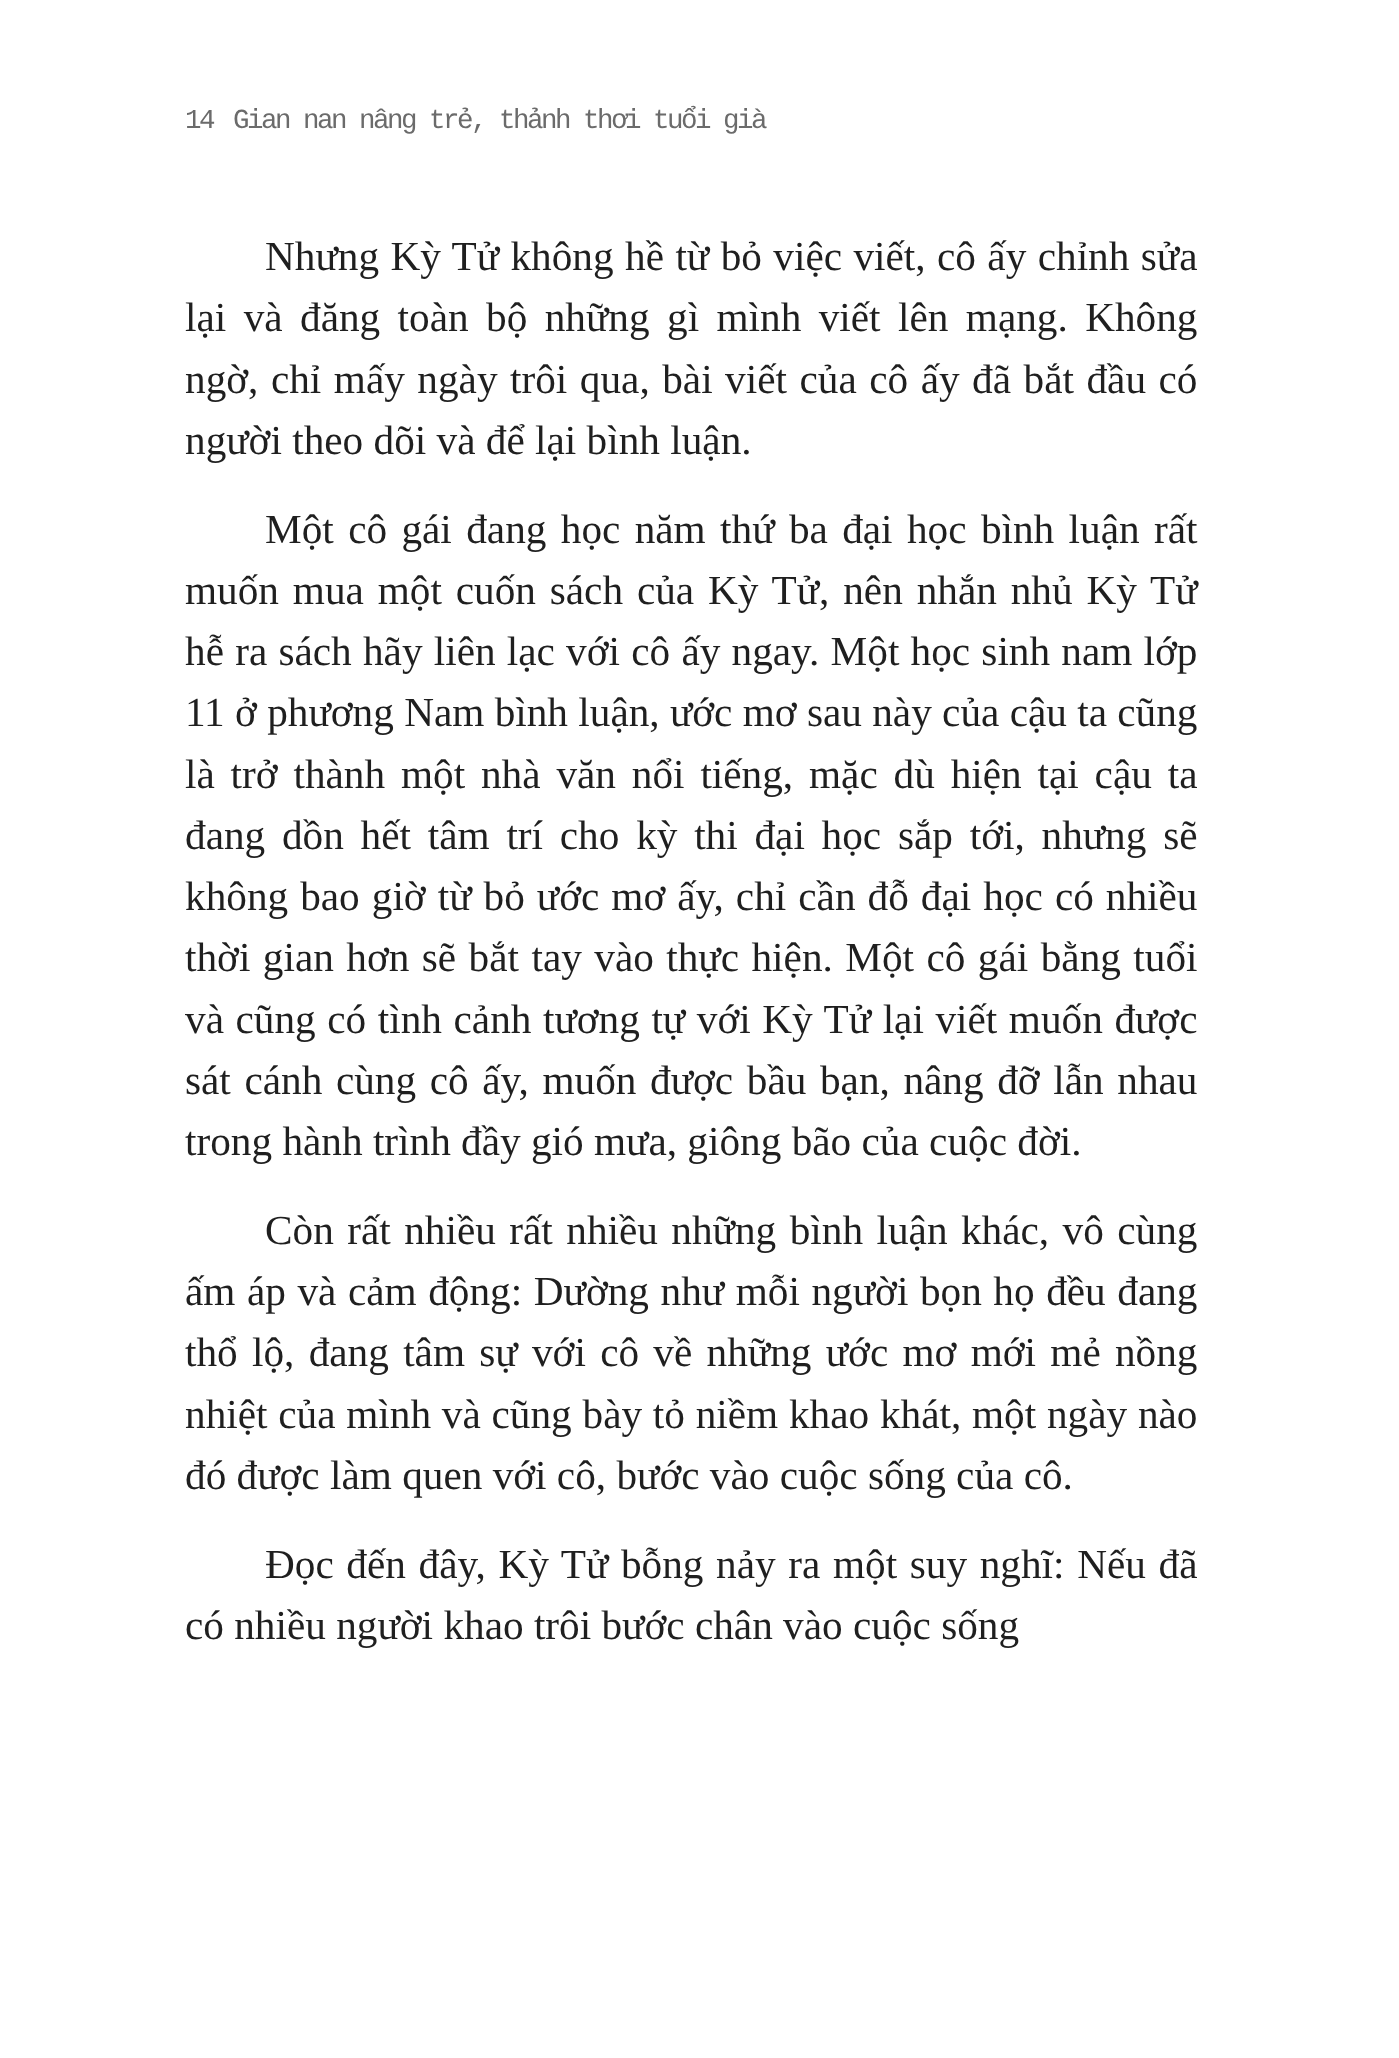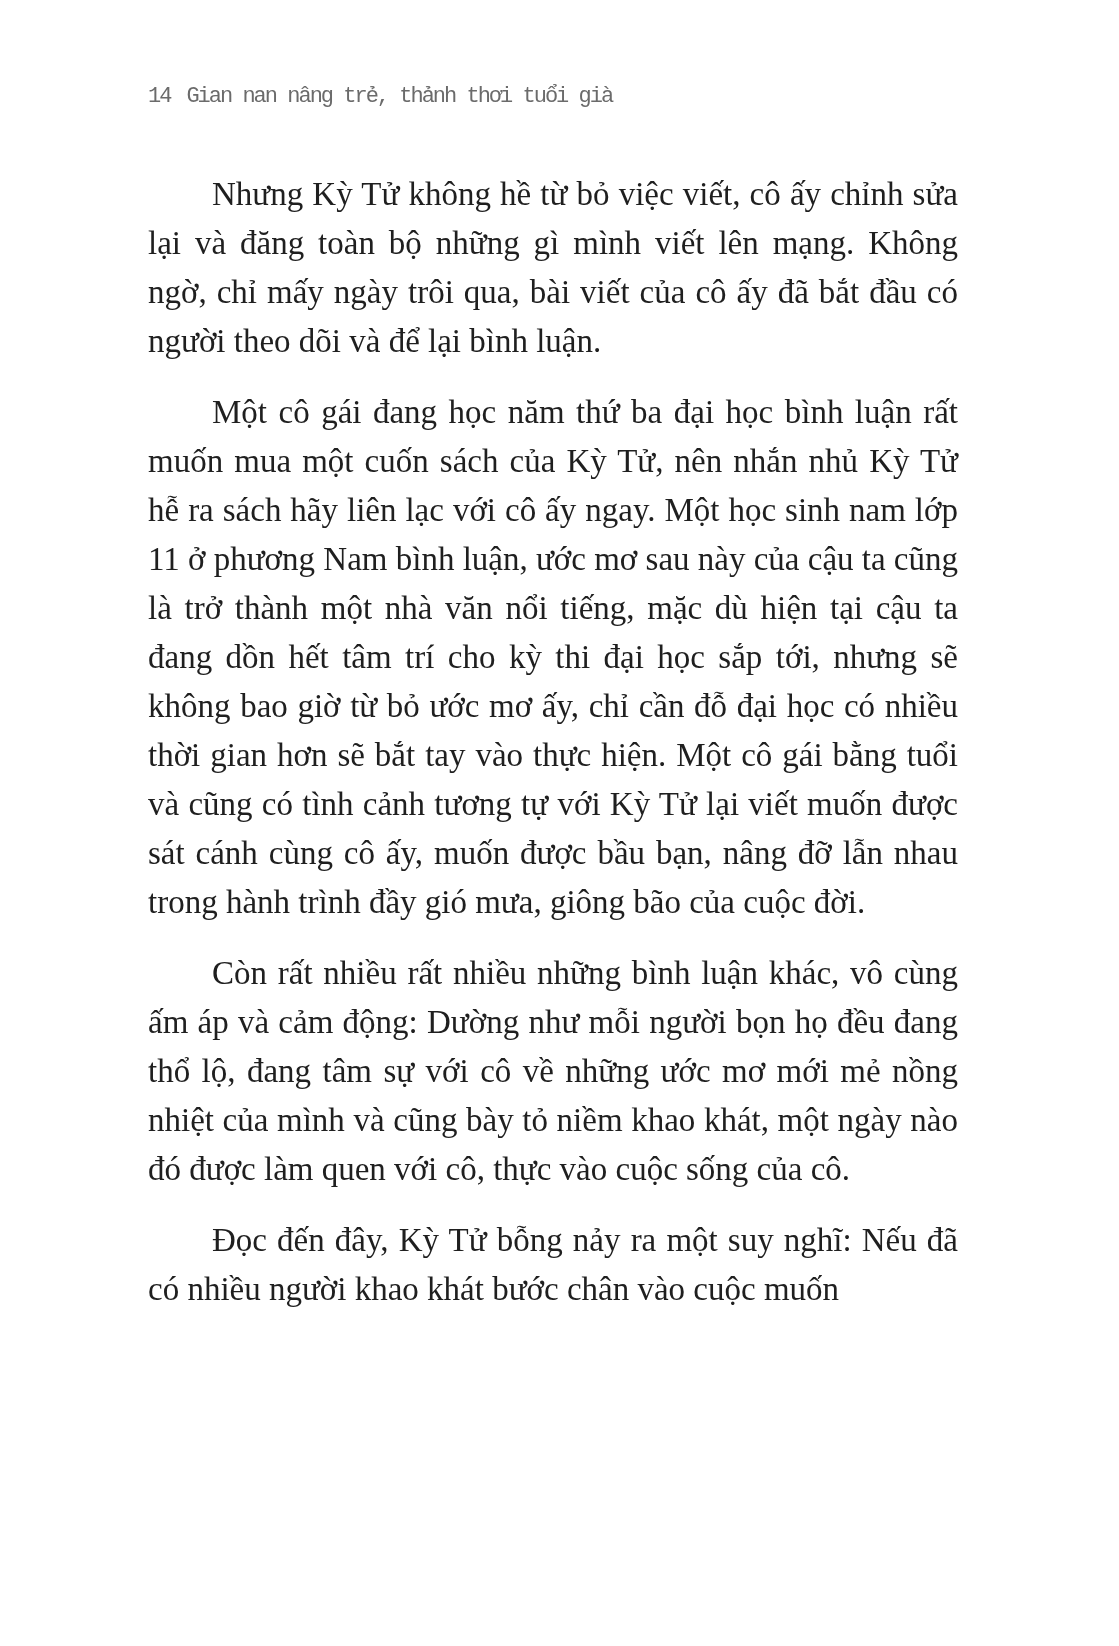--- a/index.html
+++ b/index.html
@@ -35,34 +35,34 @@
     top: 166px;
     left: 148px;
     width: 810px;
     font-family: "Liberation Serif", "DejaVu Serif", serif;
     font-size: 33px;
     line-height: 49px;
     color: #1f1f1f;
     text-align: justify;
   }
   .content p {
-    margin: 4px 0 22px 0;
+    margin: 16px 0 22px 0;
     text-indent: 64px;
   }
 </style>
 </head>
 <body>
 
 <div class="page">
 
   <div class="running-header">
     <span class="page-number">14</span>
     <span class="running-title">Gian nan nâng trẻ, thảnh thơi tuổi già</span>
   </div>
 
   <div class="content">
     <p>Nhưng Kỳ Tử không hề từ bỏ việc viết, cô ấy chỉnh sửa lại và đăng toàn bộ những gì mình viết lên mạng. Không ngờ, chỉ mấy ngày trôi qua, bài viết của cô ấy đã bắt đầu có người theo dõi và để lại bình luận.</p>
     <p>Một cô gái đang học năm thứ ba đại học bình luận rất muốn mua một cuốn sách của Kỳ Tử, nên nhắn nhủ Kỳ Tử hễ ra sách hãy liên lạc với cô ấy ngay. Một học sinh nam lớp 11 ở phương Nam bình luận, ước mơ sau này của cậu ta cũng là trở thành một nhà văn nổi tiếng, mặc dù hiện tại cậu ta đang dồn hết tâm trí cho kỳ thi đại học sắp tới, nhưng sẽ không bao giờ từ bỏ ước mơ ấy, chỉ cần đỗ đại học có nhiều thời gian hơn sẽ bắt tay vào thực hiện. Một cô gái bằng tuổi và cũng có tình cảnh tương tự với Kỳ Tử lại viết muốn được sát cánh cùng cô ấy, muốn được bầu bạn, nâng đỡ lẫn nhau trong hành trình đầy gió mưa, giông bão của cuộc đời.</p>
-    <p>Còn rất nhiều rất nhiều những bình luận khác, vô cùng ấm áp và cảm động: Dường như mỗi người bọn họ đều đang thổ lộ, đang tâm sự với cô về những ước mơ mới mẻ nồng nhiệt của mình và cũng bày tỏ niềm khao khát, một ngày nào đó được làm quen với cô, thực vào cuộc sống của cô.</p>
-    <p>Đọc đến đây, Kỳ Tử bỗng nảy ra một suy nghĩ: Nếu đã có nhiều người khao khát bước chân vào cuộc muốn</p>
+    <p>Còn rất nhiều rất nhiều những bình luận khác, vô cùng ấm áp và cảm động: Dường như mỗi người bọn họ đều đang thổ lộ, đang tâm sự với cô về những ước mơ mới mẻ nồng nhiệt của mình và cũng bày tỏ niềm khao khát, một ngày nào đó được làm quen với cô, bước vào cuộc sống của cô.</p>
+    <p>Đọc đến đây, Kỳ Tử bỗng nảy ra một suy nghĩ: Nếu đã có nhiều người khao trôi bước chân vào cuộc sống</p>
   </div>
 
 </div>
 
 </body></html>

